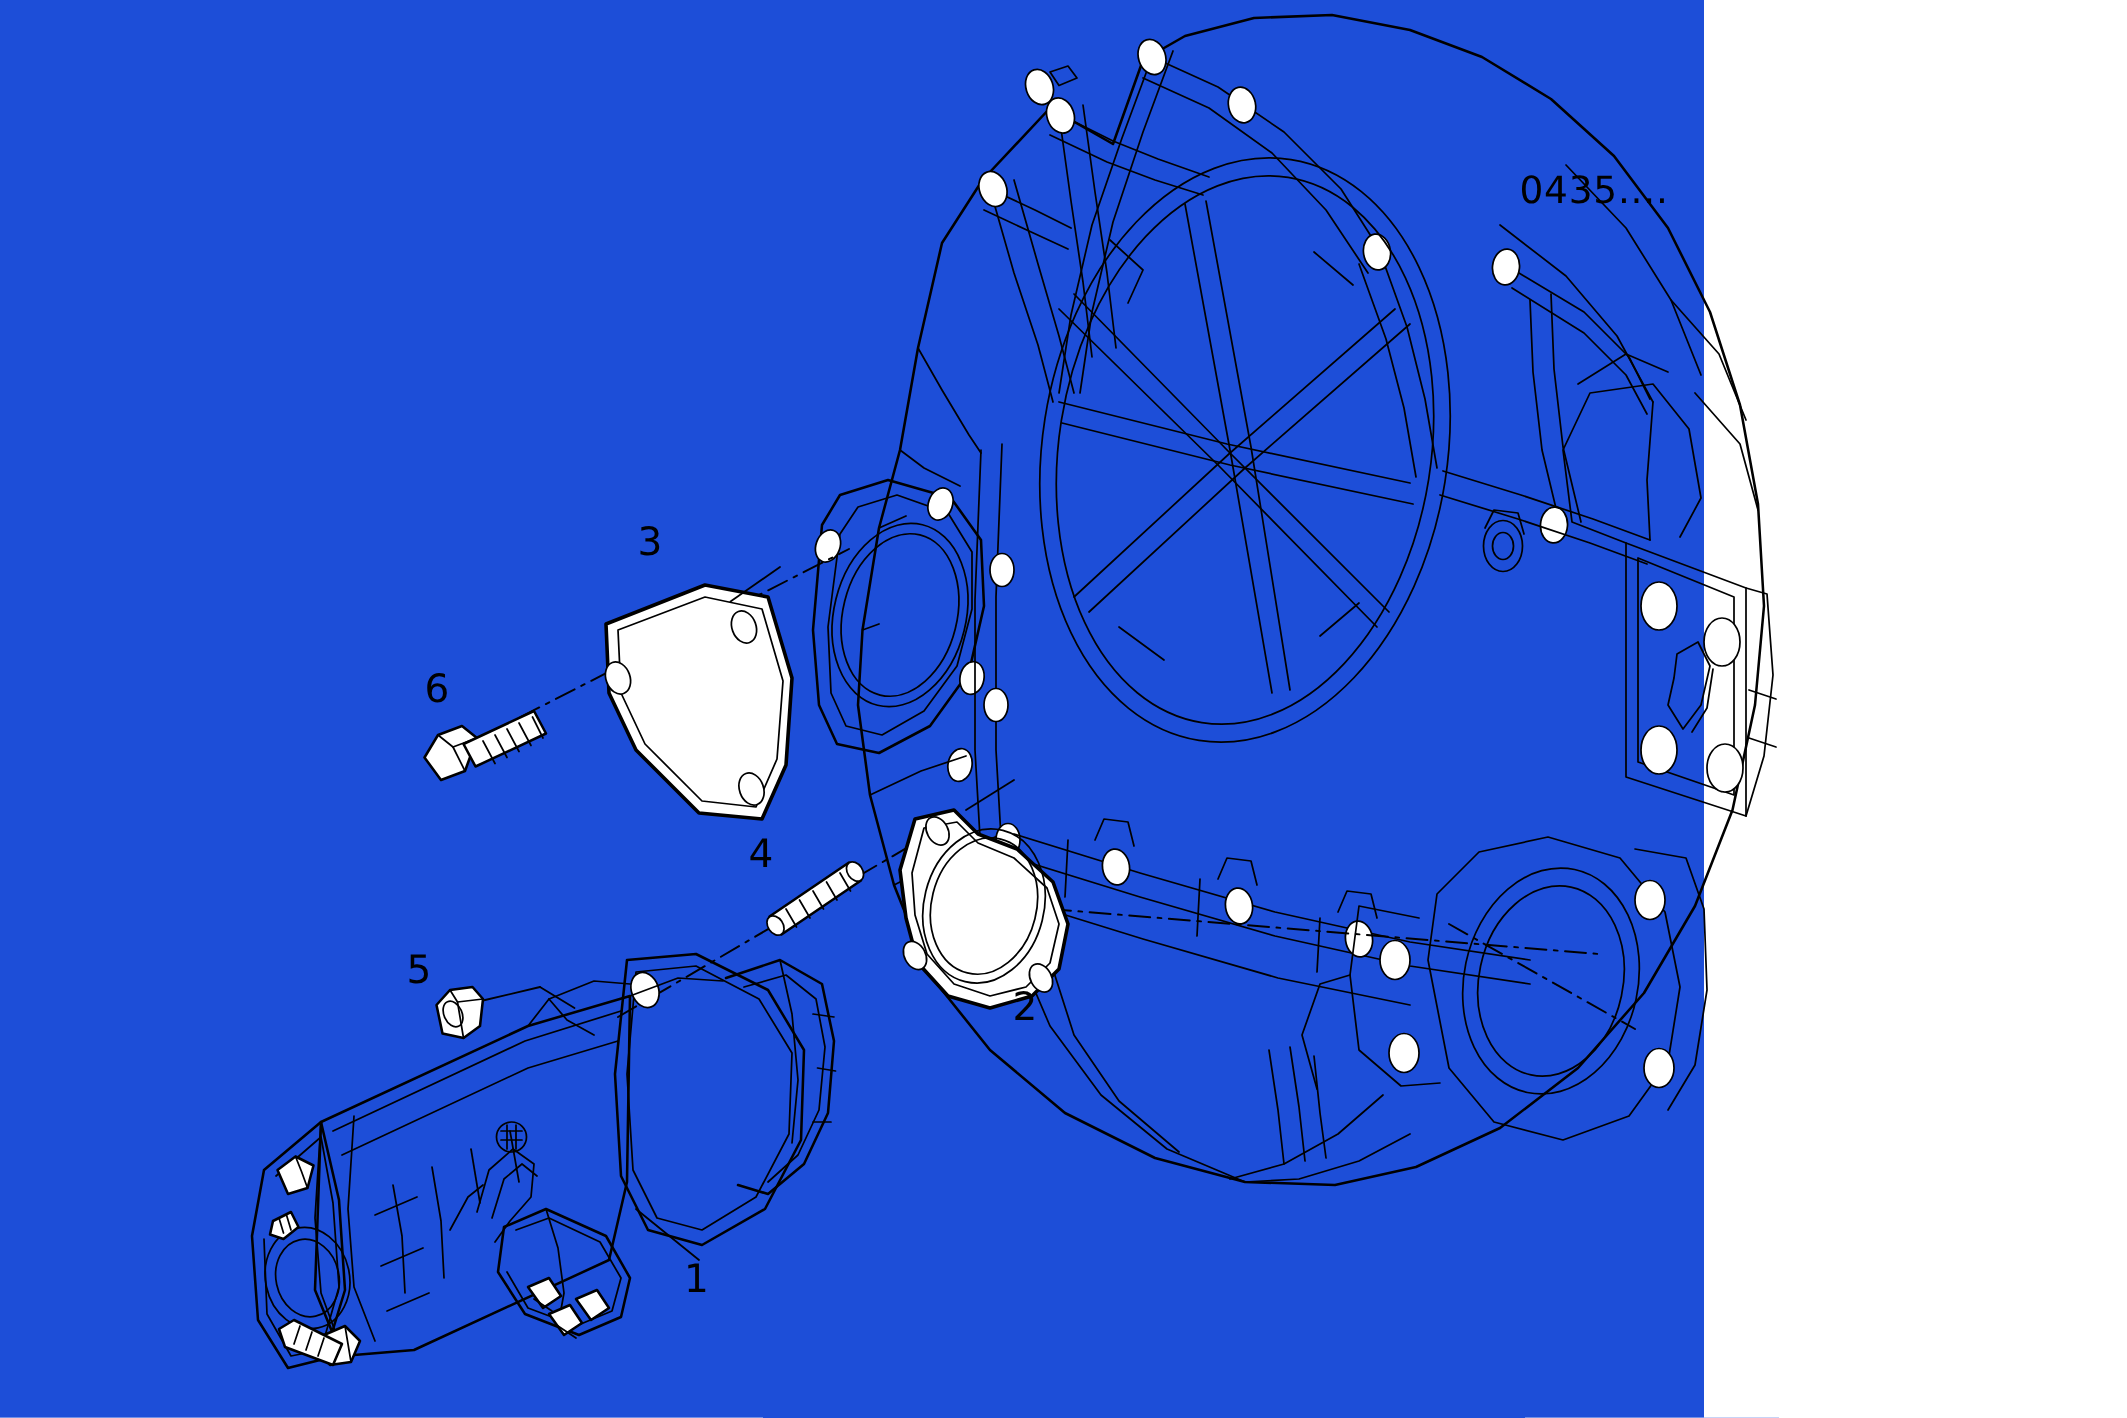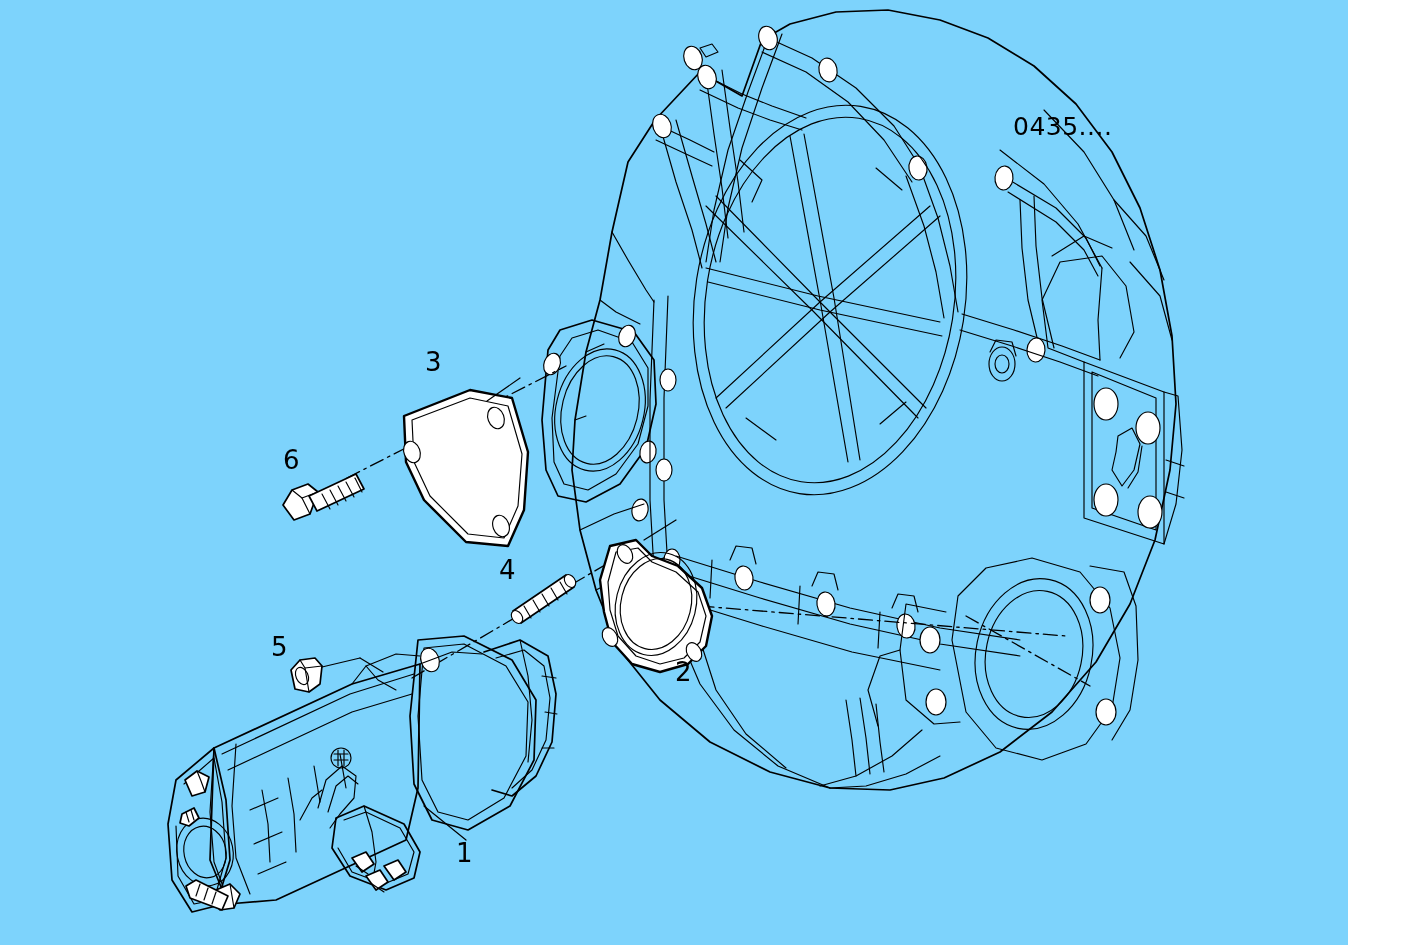--- a/index.html
+++ b/index.html
@@ -1,18 +1,18 @@
 <!DOCTYPE html>
 <html><head>
 <meta charset="utf-8">
 <style>
   html,body{margin:0;padding:0;background:#ffffff;}
   body{width:1418px;height:945px;overflow:hidden;
        font-family:"DejaVu Sans","Liberation Sans",sans-serif;}
-  #sheet{position:relative;width:1348px;height:945px;background:#7dd3fc;}
+  #sheet{position:relative;width:1136px;height:945px;background:#1d4ed8;}
   #sheet svg{position:absolute;left:0;top:0;width:1418px;height:945px;}
   .lbl{position:absolute;font-size:26px;color:#000;line-height:1;
        font-family:"DejaVu Sans","Liberation Sans",sans-serif;
        -webkit-user-select:none;user-select:none;}
   .ref{position:absolute;font-size:25px;letter-spacing:.5px;color:#000;
        font-family:"DejaVu Sans","Liberation Sans",sans-serif;}
 </style>
 </head>
 <body>
 

